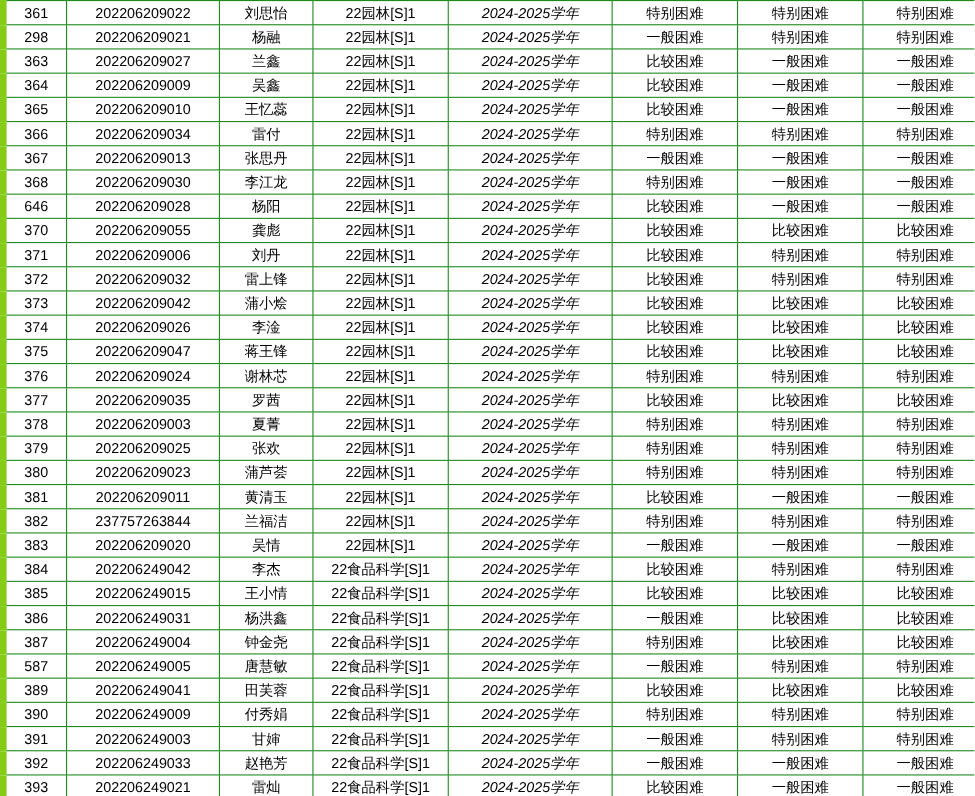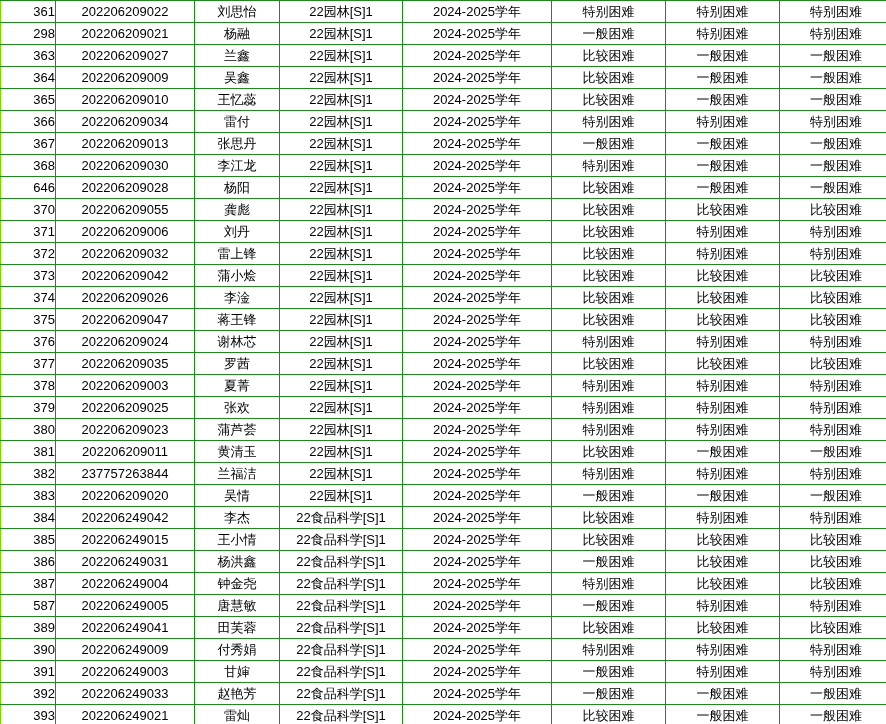--- a/index.html
+++ b/index.html
@@ -32,26 +32,26 @@
     text-align: center;
     vertical-align: middle;
     padding: 0;
     white-space: nowrap;
     overflow: hidden;
   }
   td.c-index { width: 54px; }
   td.c-id { width: 138px; font-family: "Liberation Sans", sans-serif; letter-spacing: 0px; }
   td.c-name { width: 84px; }
   td.c-class { width: 122px; }
-  td.c-year { width: 148px; }
+  td.c-year { width: 148px; font-style: italic; }
   td.c-l1 { width: 113px; }
   td.c-l2 { width: 113px; }
   td.c-l3 { width: 112px; }
   
-  tr td:first-child { border-left: 1px solid #84cc16; text-align: right; }
+  tr td:first-child { border-left: 6px solid #84cc16; }
 </style>
 </head>
 <body>
 
 <div id="sheet">
   <table class="grid">
     <tbody>
         <tr>
           <td class="c-index">361</td>
           <td class="c-id">202206209022</td>

